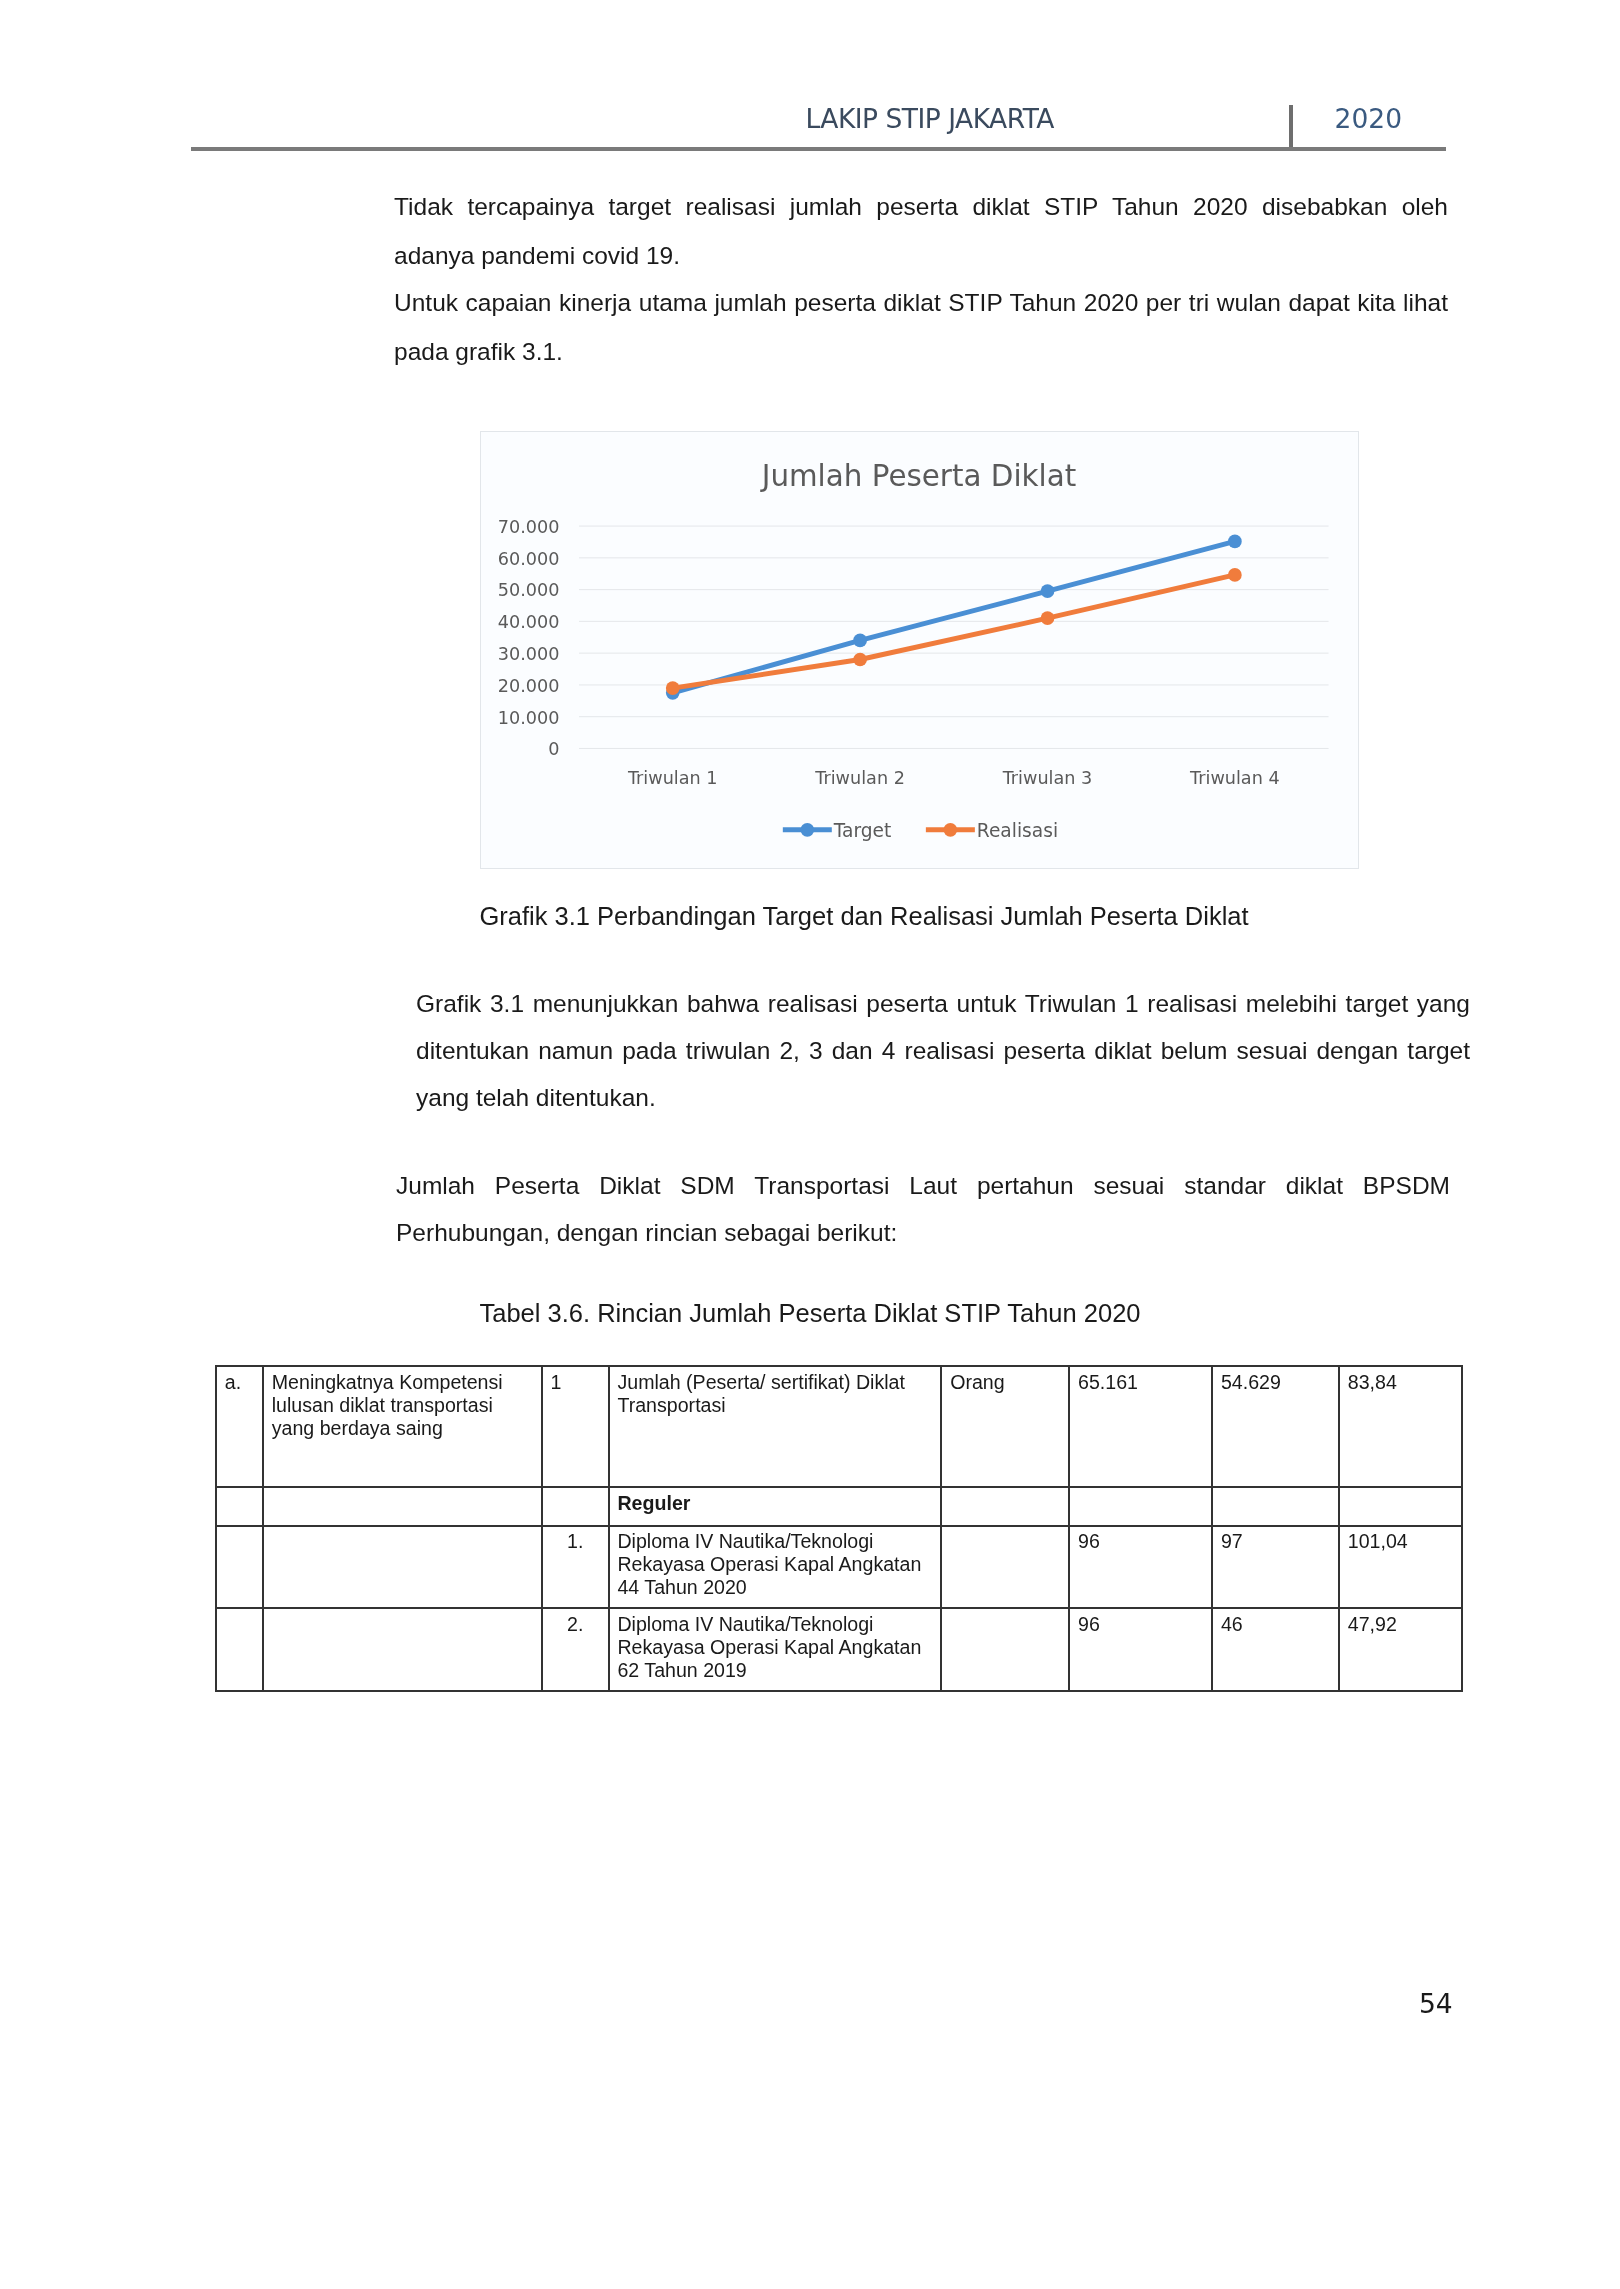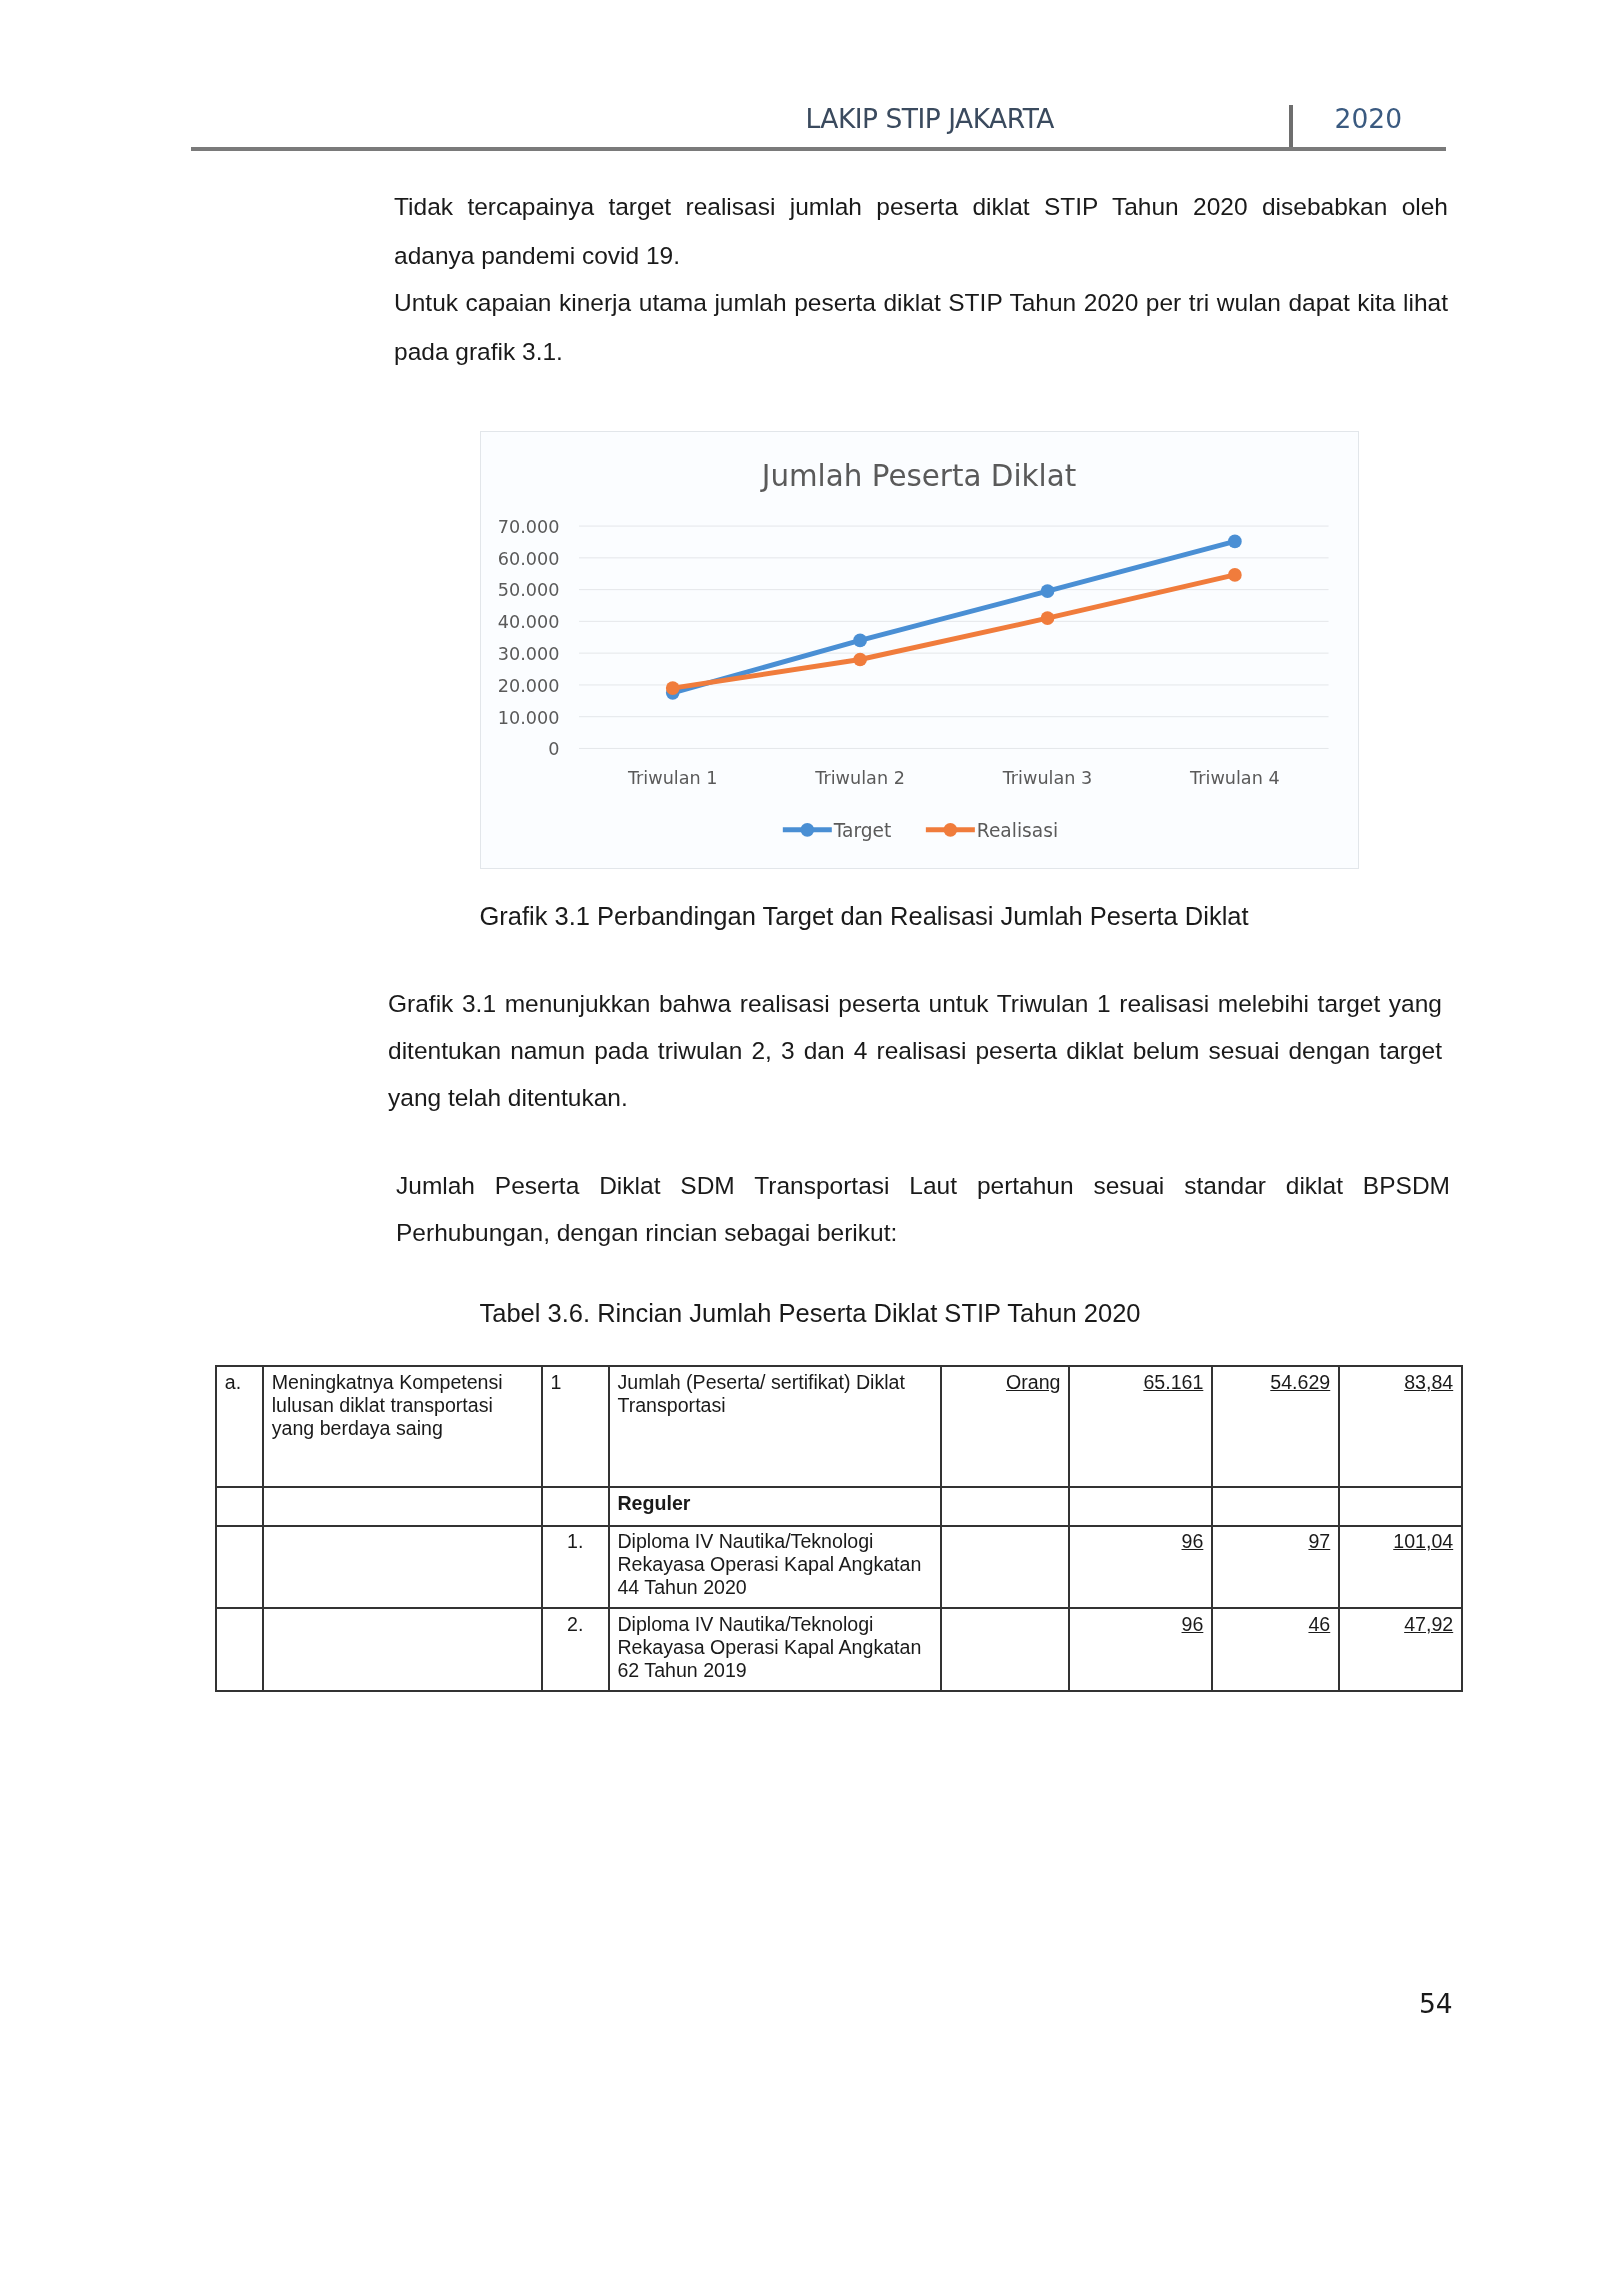--- a/index.html
+++ b/index.html
@@ -9,34 +9,34 @@
   }
   .header { position: absolute; left: 191px; top: 93px; width: 1255px; height: 59px; }
   .header-rule { position: absolute; left: 0; right: 0; top: 54px; height: 3.9px; background: #7a7a7a; }
   .header-divider { position: absolute; left: 1289px; top: 11.8px; width: 3.9px; height: 45px; background: #6e6e6e; margin-left: -191px; }
   .header-title { position: absolute; right: 392px; top: 9.8px; font-size: 26.5px; color: #3a4a5e; font-family: "DejaVu Sans", sans-serif; letter-spacing: -0.5px; }
   .header-year { position: absolute; right: 44px; top: 9.8px; font-size: 26.5px; color: #3a5a80; font-family: "DejaVu Sans", sans-serif; text-align: right; }
 
   .para { position: absolute; left: 394px; width: 1054px; font-size: 24.5px; line-height: 49px; text-align: justify; }
   .p1 { top: 182px; }
   .p2 { top: 278px; }
-  .p3 { left: 388px; top: 980px; line-height: 47px; }
+  .p3 { left: 416px; top: 980px; line-height: 47px; }
   .p4 { left: 396px; top: 1162px; line-height: 47px; }
 
   .chart-box { position: absolute; left: 480px; top: 431px; width: 877px; height: 436px; border: 1px solid #e2e6ea; background: #fbfdff; }
   .chart-svg { position: absolute; left: 0; top: 0; }
 
   .caption { position: absolute; left: 0; width: 1620px; text-align: center; font-size: 25.5px; }
   .cap-chart { top: 902px; left: 54px; }
   .cap-table { top: 1299px; left: 0; }
 
   table.data { position: absolute; left: 215px; top: 1365px; width: 1248px; border-collapse: collapse; font-size: 19.6px; }
   table.data td, table.data th { border: 2px solid #333; padding: 3.9px 7.8px; vertical-align: top; }
   table.data th { background: #b9d5f2; font-weight: bold; vertical-align: middle; text-align: center; height: 169px; padding: 0 3.9px; }
-  .num { text-align: right; text-decoration: underline; }
+  .num { text-align: left; }
   .row-main td { height: 111px; }
   .row-sub td { height: 29px; font-weight: bold; }
   .row-item td { height: 73px; }
   .item-no { text-align: center; }
   .page-number { position: absolute; left: 1419px; top: 1988px; font-size: 26.5px; font-family: "DejaVu Sans", sans-serif; }
 </style>
 </head>
 <body>
 
 <div class="header">

